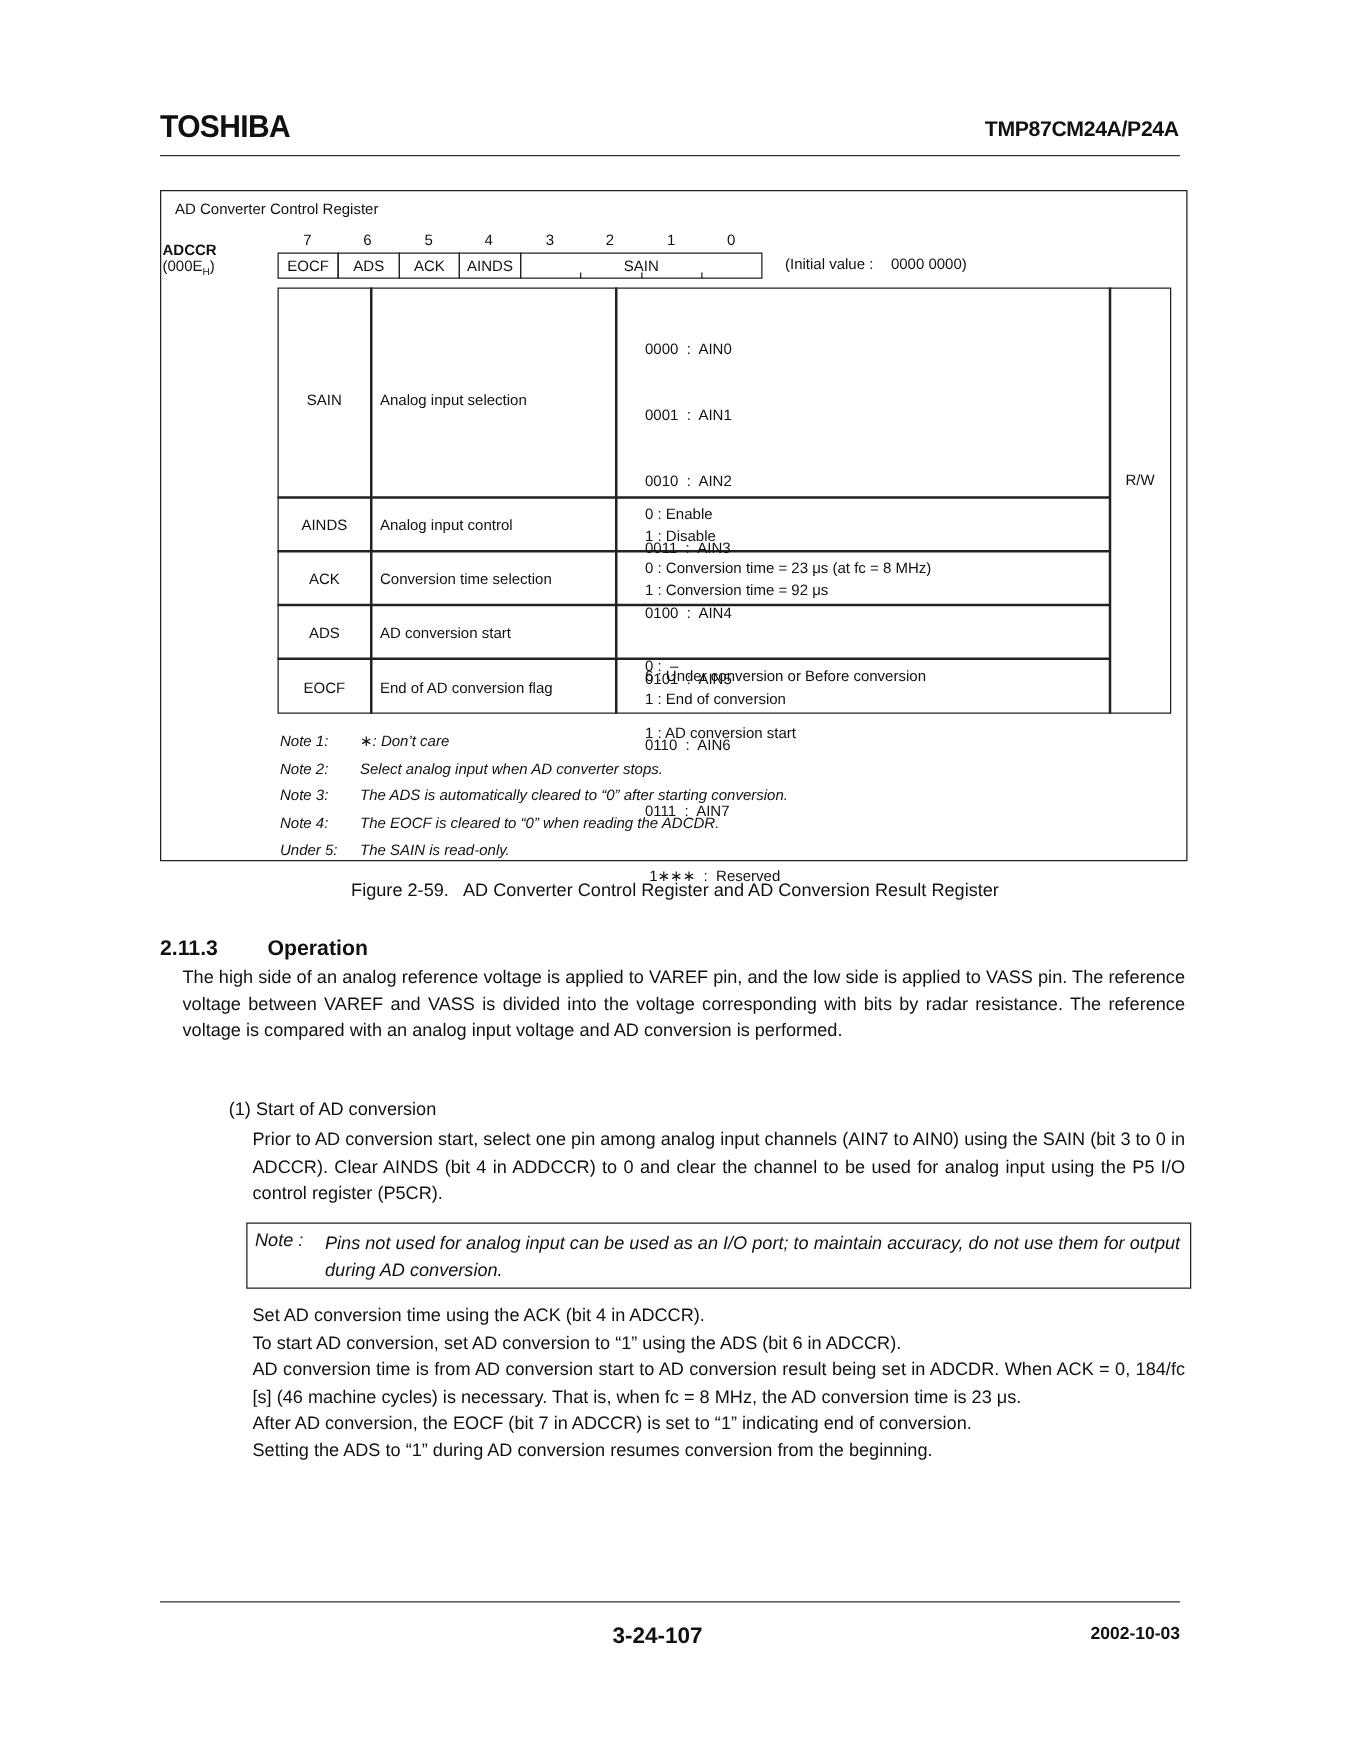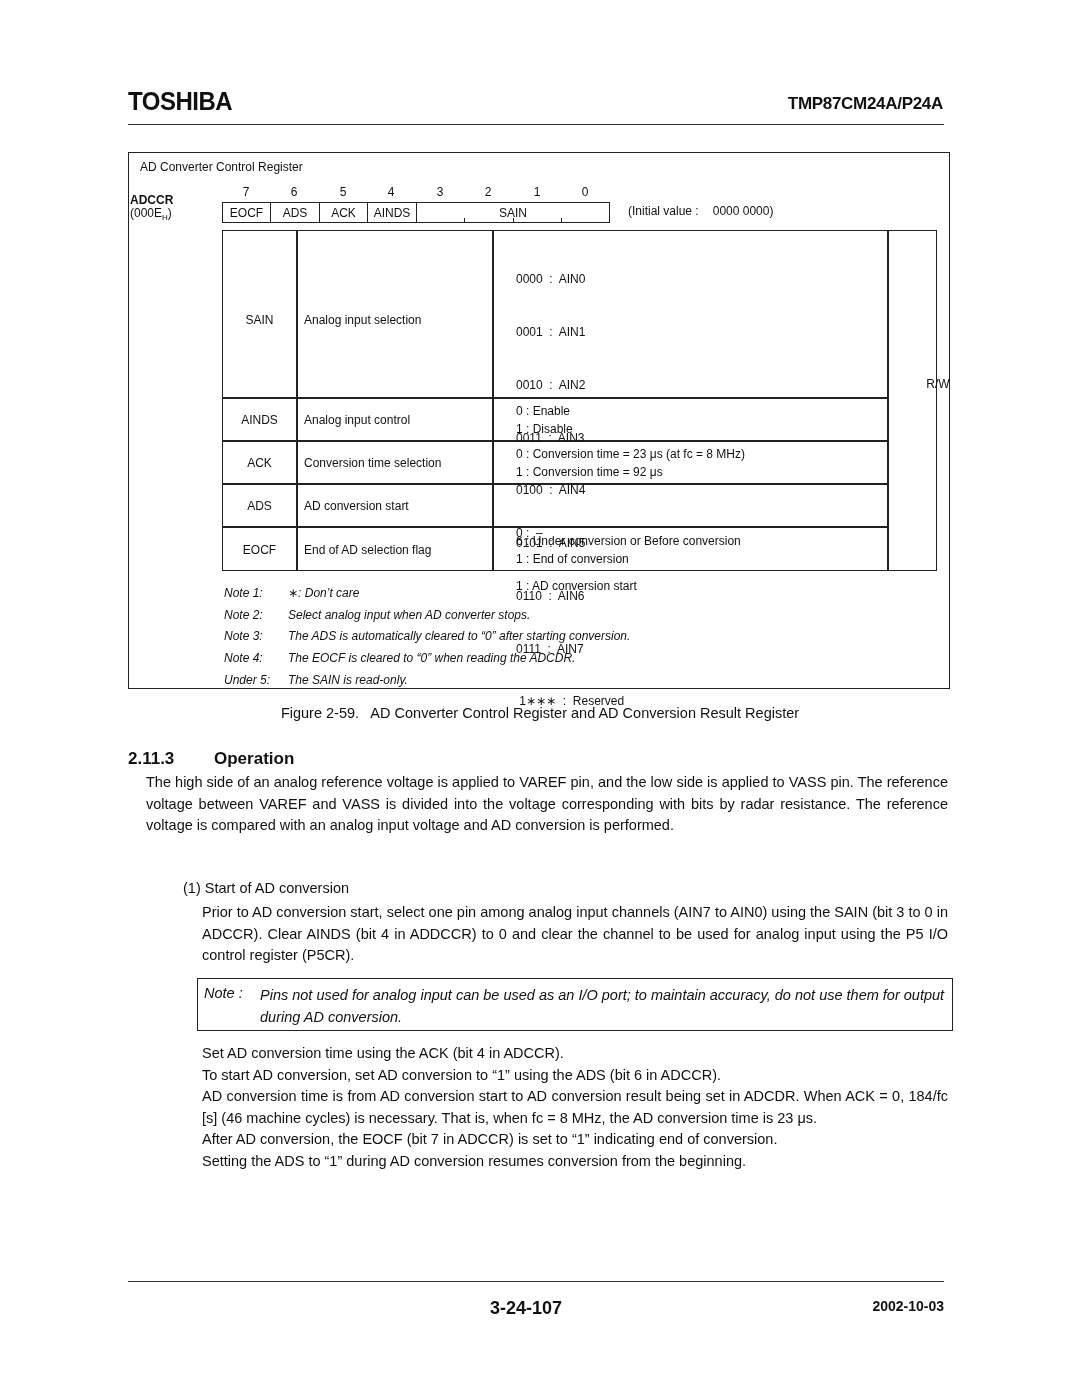--- a/index.html
+++ b/index.html
@@ -18,21 +18,21 @@
   .regbox { top: 202px; height: 21px; border: 1px solid #222; box-sizing: border-box; font-size: 12px;
             display: flex; align-items: center; justify-content: center; }
   .tick { width: 1px; height: 5px; background: #222; top: 218px; }
   .init { left: 628px; top: 204px; font-size: 12px; }
   .tbl { left: 222px; top: 230px; width: 715px; height: 341px; border: 1.5px solid #222; box-sizing: border-box; }
   .vline { width: 1.5px; background: #222; }
   .hline { height: 1.5px; background: #222; }
   .fname { width: 75px; text-align: center; font-size: 12px; }
   .fdesc { font-size: 12px; }
   .fval { font-size: 12px; line-height: 17.6px; }
-  .rw { left: 888px; width: 48px; text-align: center; font-size: 12px; top: 377px; padding-left: 26px; }
+  .rw { left: 888px; width: 48px; text-align: center; font-size: 12px; top: 377px; }
   .note-label { left: 224px; font-size: 12px; font-style: italic; }
   .note-text { left: 288px; font-size: 12px; font-style: italic; }
   .caption { left: 0; width: 1080px; text-align: center; top: 705px; font-size: 14.5px; }
   .section { left: 128px; top: 749px; font-size: 17px; font-weight: bold; }
   .section .num { display: inline-block; width: 86px; }
   .para { font-size: 14.5px; line-height: 21.6px; }
   .p1 { left: 146px; top: 772px; width: 802px; text-align: justify; }
   .item-head { left: 183px; top: 880px; font-size: 14.5px; }
   .p2 { left: 202px; top: 902px; width: 746px; text-align: justify; }
   .notebox { left: 197px; top: 978px; width: 756px; height: 53px; border: 1px solid #222; box-sizing: border-box; }
@@ -114,21 +114,21 @@
 </div>
 
 <div class="abs fname" style="left:222px;top:499px;">ADS</div>
 <div class="abs fdesc" style="left:304px;top:499px;">AD conversion start</div>
 <div class="abs fval" style="left:516px;top:490px;white-space:pre;">
   <div>0 :  –</div>
   <div>1 : AD conversion start</div>
 </div>
 
 <div class="abs fname" style="left:222px;top:543px;">EOCF</div>
-<div class="abs fdesc" style="left:304px;top:543px;">End of AD selection flag</div>
+<div class="abs fdesc" style="left:304px;top:543px;">End of AD conversion flag</div>
 <div class="abs fval" style="left:516px;top:533px;">
   <div>6 : Under conversion or Before conversion</div>
   <div>1 : End of conversion</div>
 </div>
 
 <div class="abs note-label" style="top:586px;">Note 1:</div>
 <div class="abs note-text" style="top:586px;">∗: Don’t care</div>
 <div class="abs note-label" style="top:608px;">Note 2:</div>
 <div class="abs note-text" style="top:608px;">Select analog input when AD converter stops.</div>
 <div class="abs note-label" style="top:629px;">Note 3:</div>

